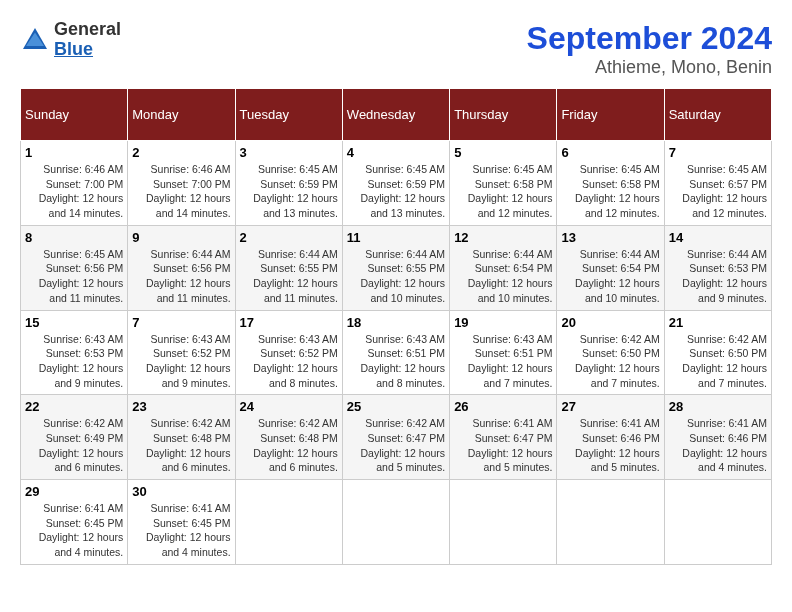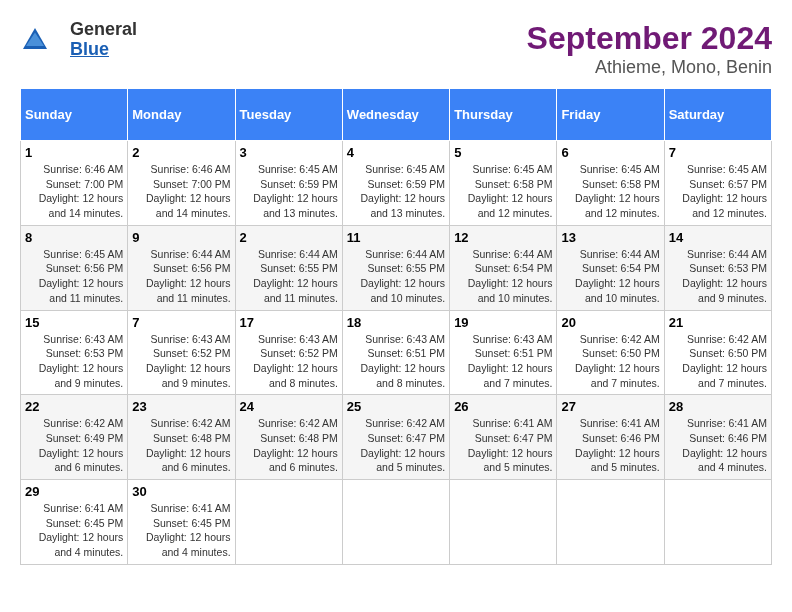--- a/index.html
+++ b/index.html
@@ -12,21 +12,21 @@
     }
     .header {
       display: flex;
       justify-content: space-between;
       align-items: flex-start;
       margin-bottom: 10px;
     }
     .logo {
       display: flex;
       align-items: center;
-      gap: 20px;
+      gap: 4px;
     }
     .logo-text {
       display: flex;
       flex-direction: column;
       line-height: 1.1;
     }
     .logo-general {
       font-size: 18px;
       font-weight: bold;
       color: #333;
@@ -40,38 +40,38 @@
     .logo-icon {
       width: 30px;
       height: 30px;
     }
     .title-block {
       text-align: right;
     }
     .month-title {
       font-size: 32px;
       font-weight: bold;
-      color: #701a75;
+      color: #1d4ed8;
     }
     .subtitle {
       font-size: 18px;
       color: #555;
     }
     .calendar {
       width: 100%;
       border-collapse: collapse;
       font-size: 11px;
     }
     .calendar th {
-      background: #3b82f6;
+      background: #7f1d1d;
       color: #fff;
       padding: 18px 4px;
       text-align: left;
       font-size: 13px;
-      font-weight: bold;
+      font-weight: normal;
       border: 1px solid #fff;
     }
     .calendar td {
       border: 1px solid #ccc;
       vertical-align: top;
       padding: 4px;
       width: calc(100% / 7);
       background: #fff;
     }
     .calendar tr:nth-child(even) td {

